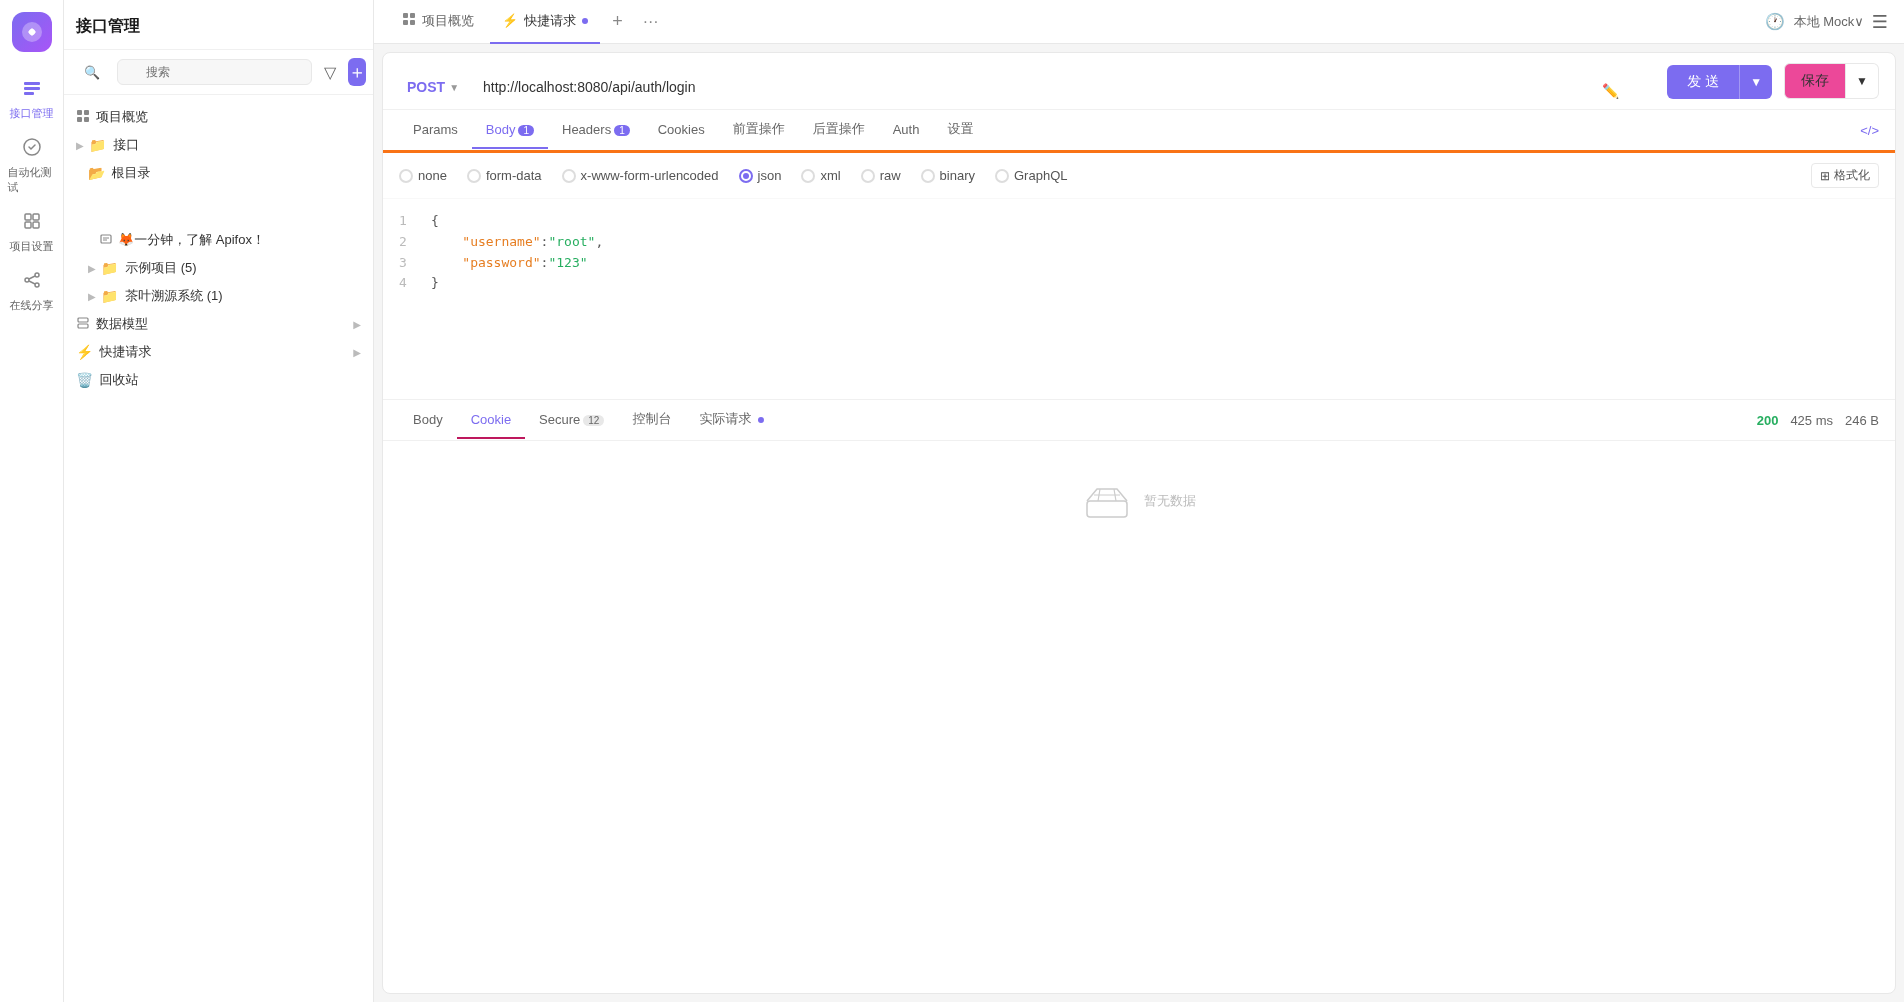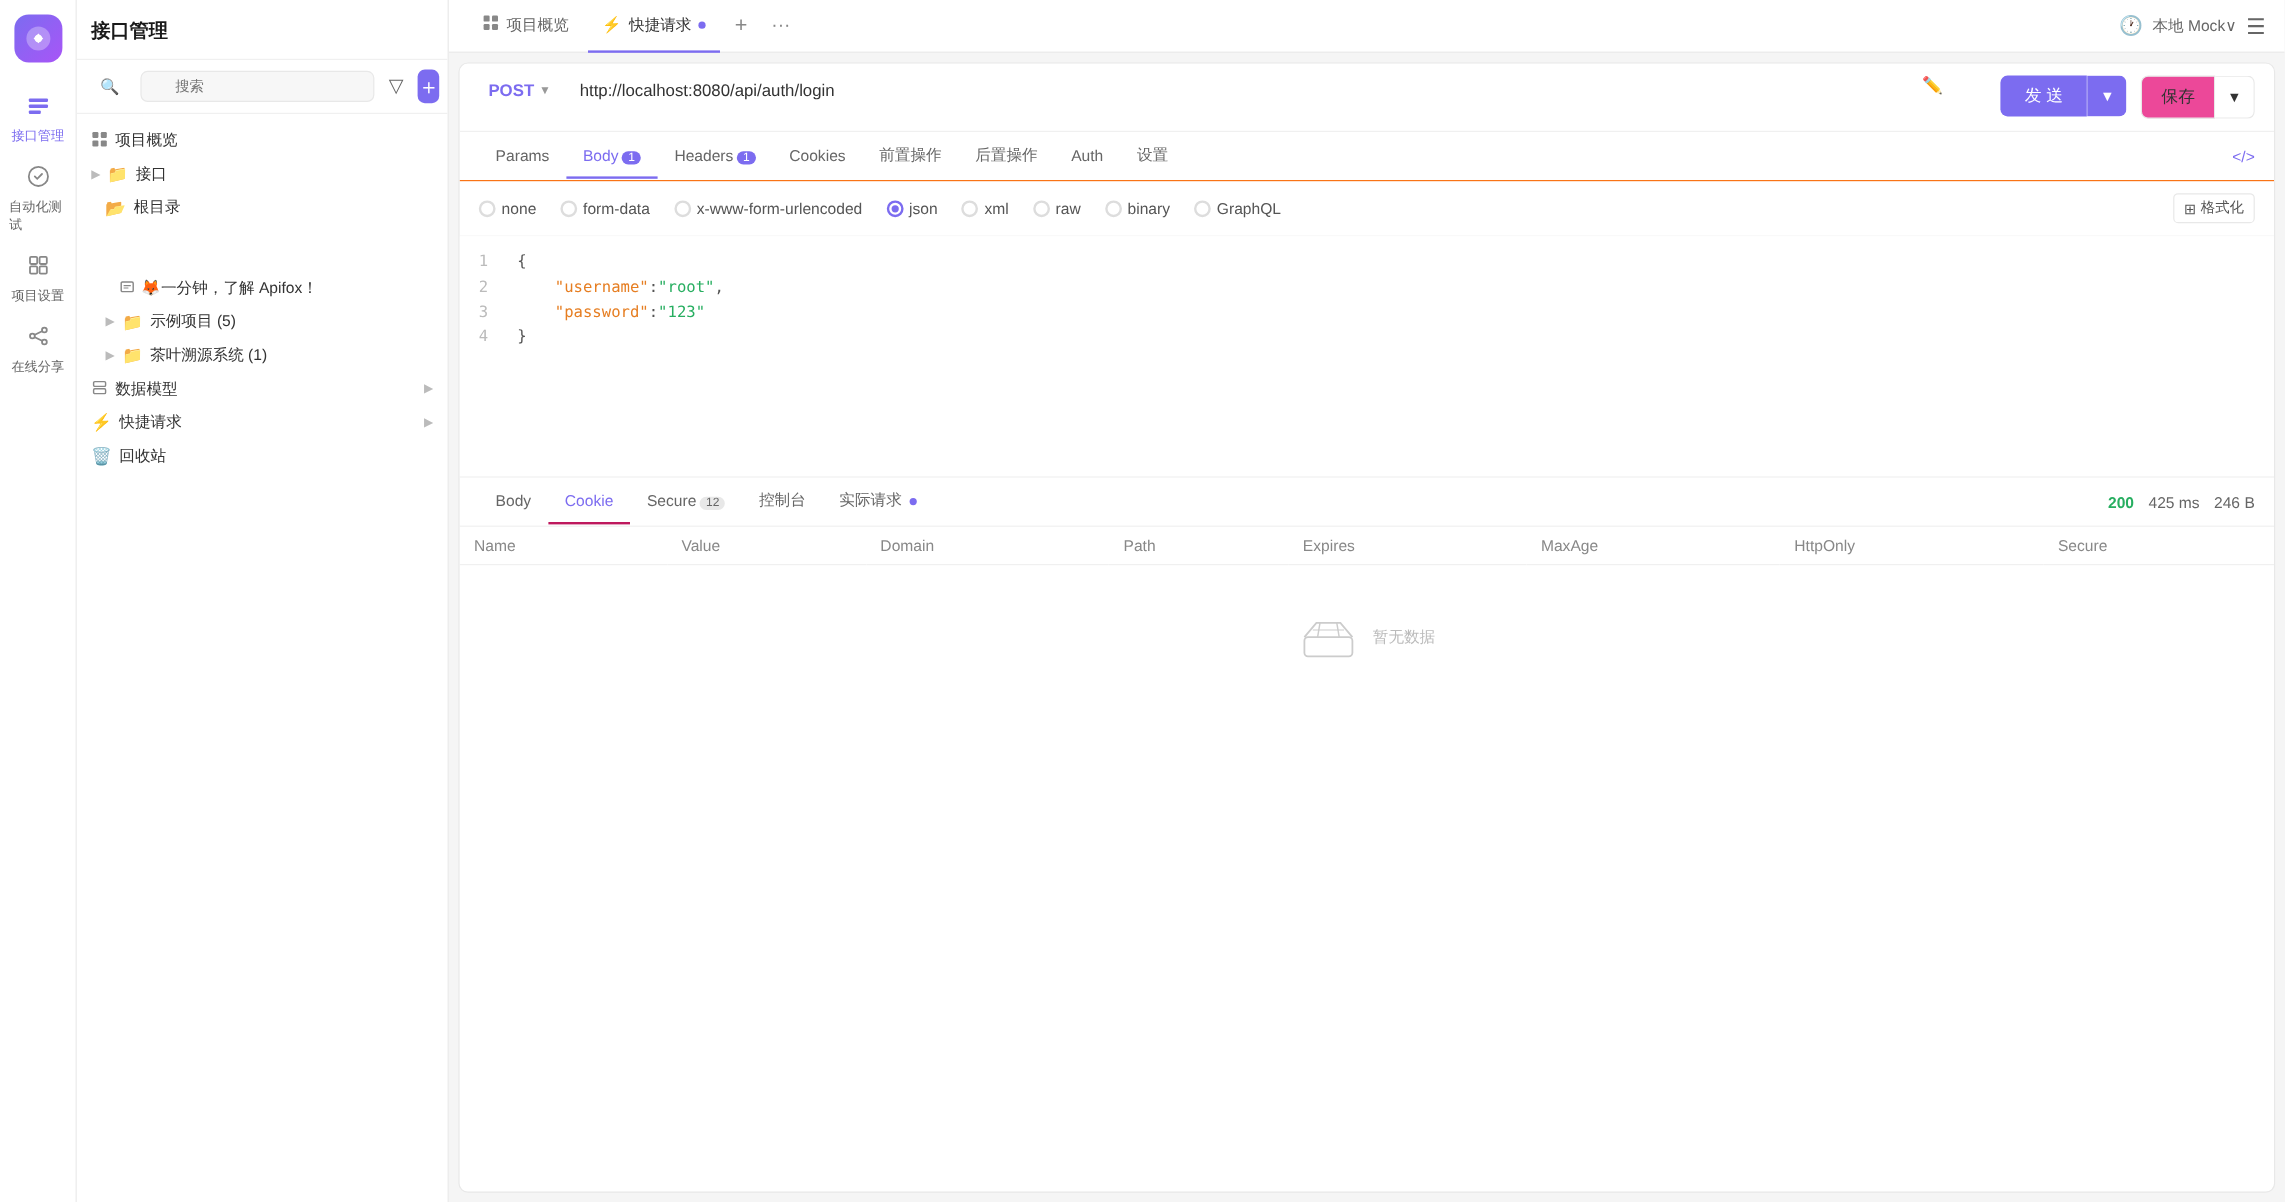--- a/index.html
+++ b/index.html
@@ -184,21 +184,21 @@
       flex: 1;
       display: flex;
       flex-direction: column;
       overflow: hidden;
       border: 1px solid #e8e8e8;
     }
 
     
     .url-bar {
       display: flex;
-      align-items: flex-start;
+      align-items: flex-end;
       padding: 10px 16px;
       gap: 8px;
       border-bottom: 1px solid #f0f0f0;
     }
     .method-select {
       display: flex;
       align-items: center;
       gap: 4px;
       cursor: pointer;
       padding: 4px 8px;
@@ -254,21 +254,21 @@
       cursor: pointer;
       font-size: 12px;
     }
     .url-edit-icon { color: #bbb; font-size: 14px; cursor: pointer; }
 
     
     .req-tabs {
       display: flex;
       align-items: center;
       padding: 0 16px;
-      border-bottom: 1px solid #f97316;
+      border-bottom: 3px solid #f97316;
       gap: 0;
     }
     .req-tab {
       padding: 10px 14px;
       cursor: pointer;
       color: #666;
       font-size: 13px;
       border-bottom: 2px solid transparent;
       white-space: nowrap;
     }
@@ -724,34 +724,20 @@
           <span class="resp-dot"></span>
         </div>
         <div class="resp-status">
           <span class="status-200">200</span>
           <span class="status-ms">425 ms</span>
           <span class="status-size">246 B</span>
         </div>
       </div>
 
       <div style="overflow-y:auto;flex:1">
-        <table class="cookie-table">
-          <thead>
-            <tr>
-              <th>Name</th>
-              <th>Value</th>
-              <th>Domain</th>
-              <th>Path</th>
-              <th>Expires</th>
-              <th>MaxAge</th>
-              <th>HttpOnly</th>
-              <th>Secure</th>
-            </tr>
-          </thead>
-        </table>
         <div class="empty-state">
 
           <svg class="empty-icon" viewBox="0 0 50 40" fill="none">
             <rect x="5" y="20" width="40" height="16" rx="3" stroke="#ccc" stroke-width="1.5" fill="none"></rect>
             <path d="M5 20 L15 8 L35 8 L45 20" stroke="#ccc" stroke-width="1.5" fill="none"></path>
             <path d="M18 8 L16 20" stroke="#ccc" stroke-width="1.2"></path>
             <path d="M32 8 L34 20" stroke="#ccc" stroke-width="1.2"></path>
             <path d="M12 14 L38 14" stroke="#ccc" stroke-width="1"></path>
           </svg>
           <span>暂无数据</span>

